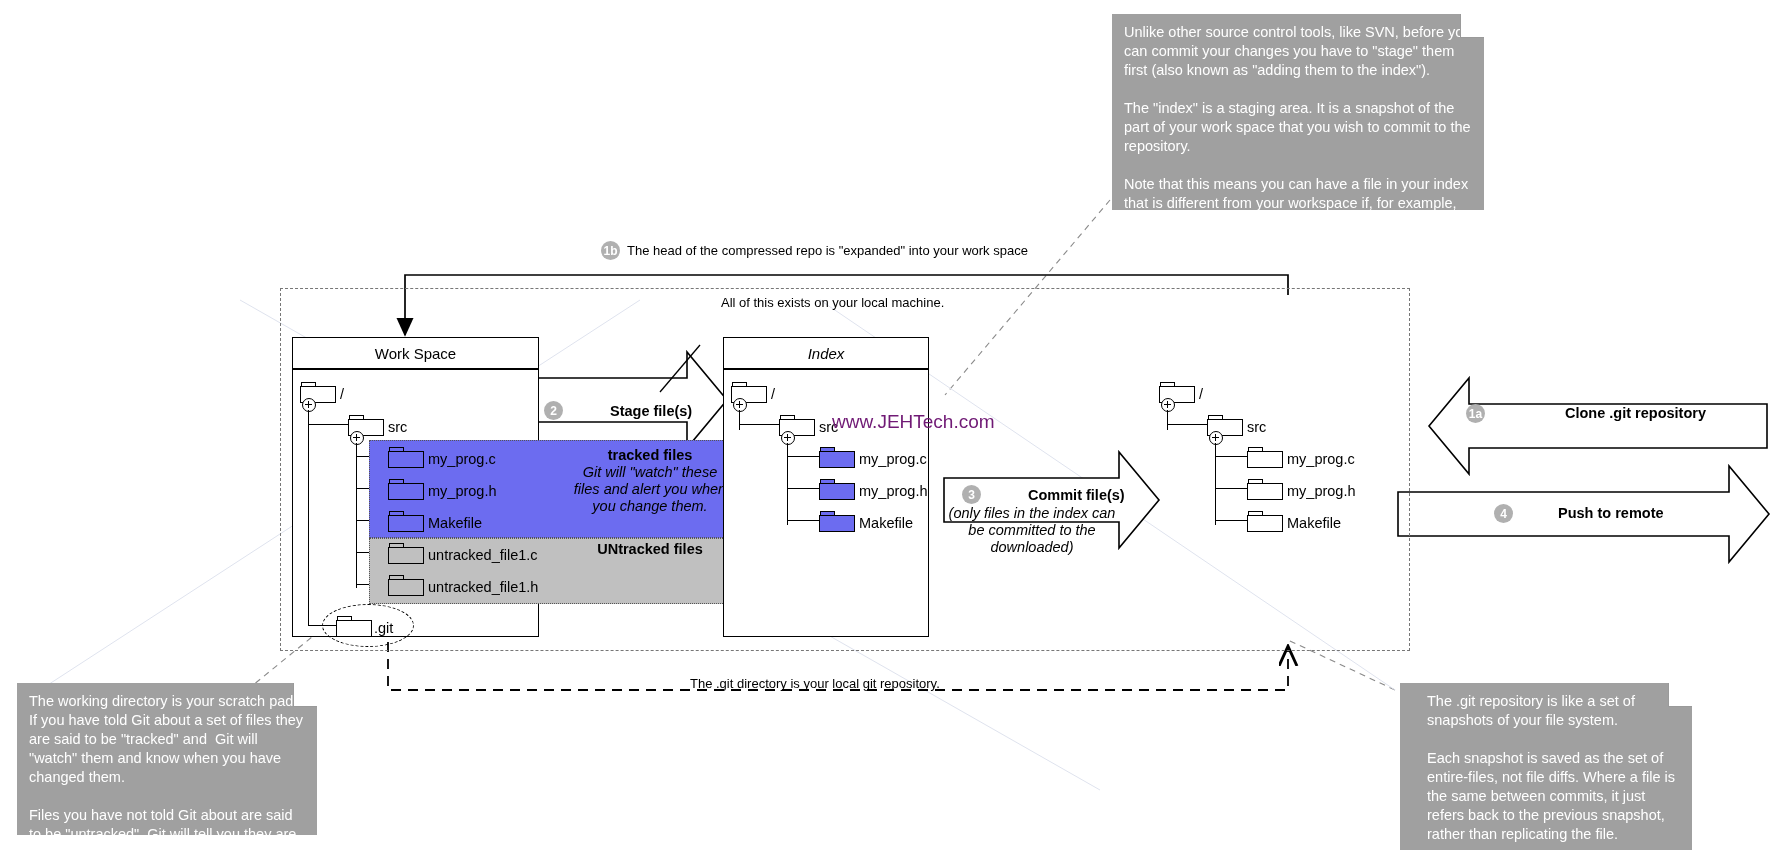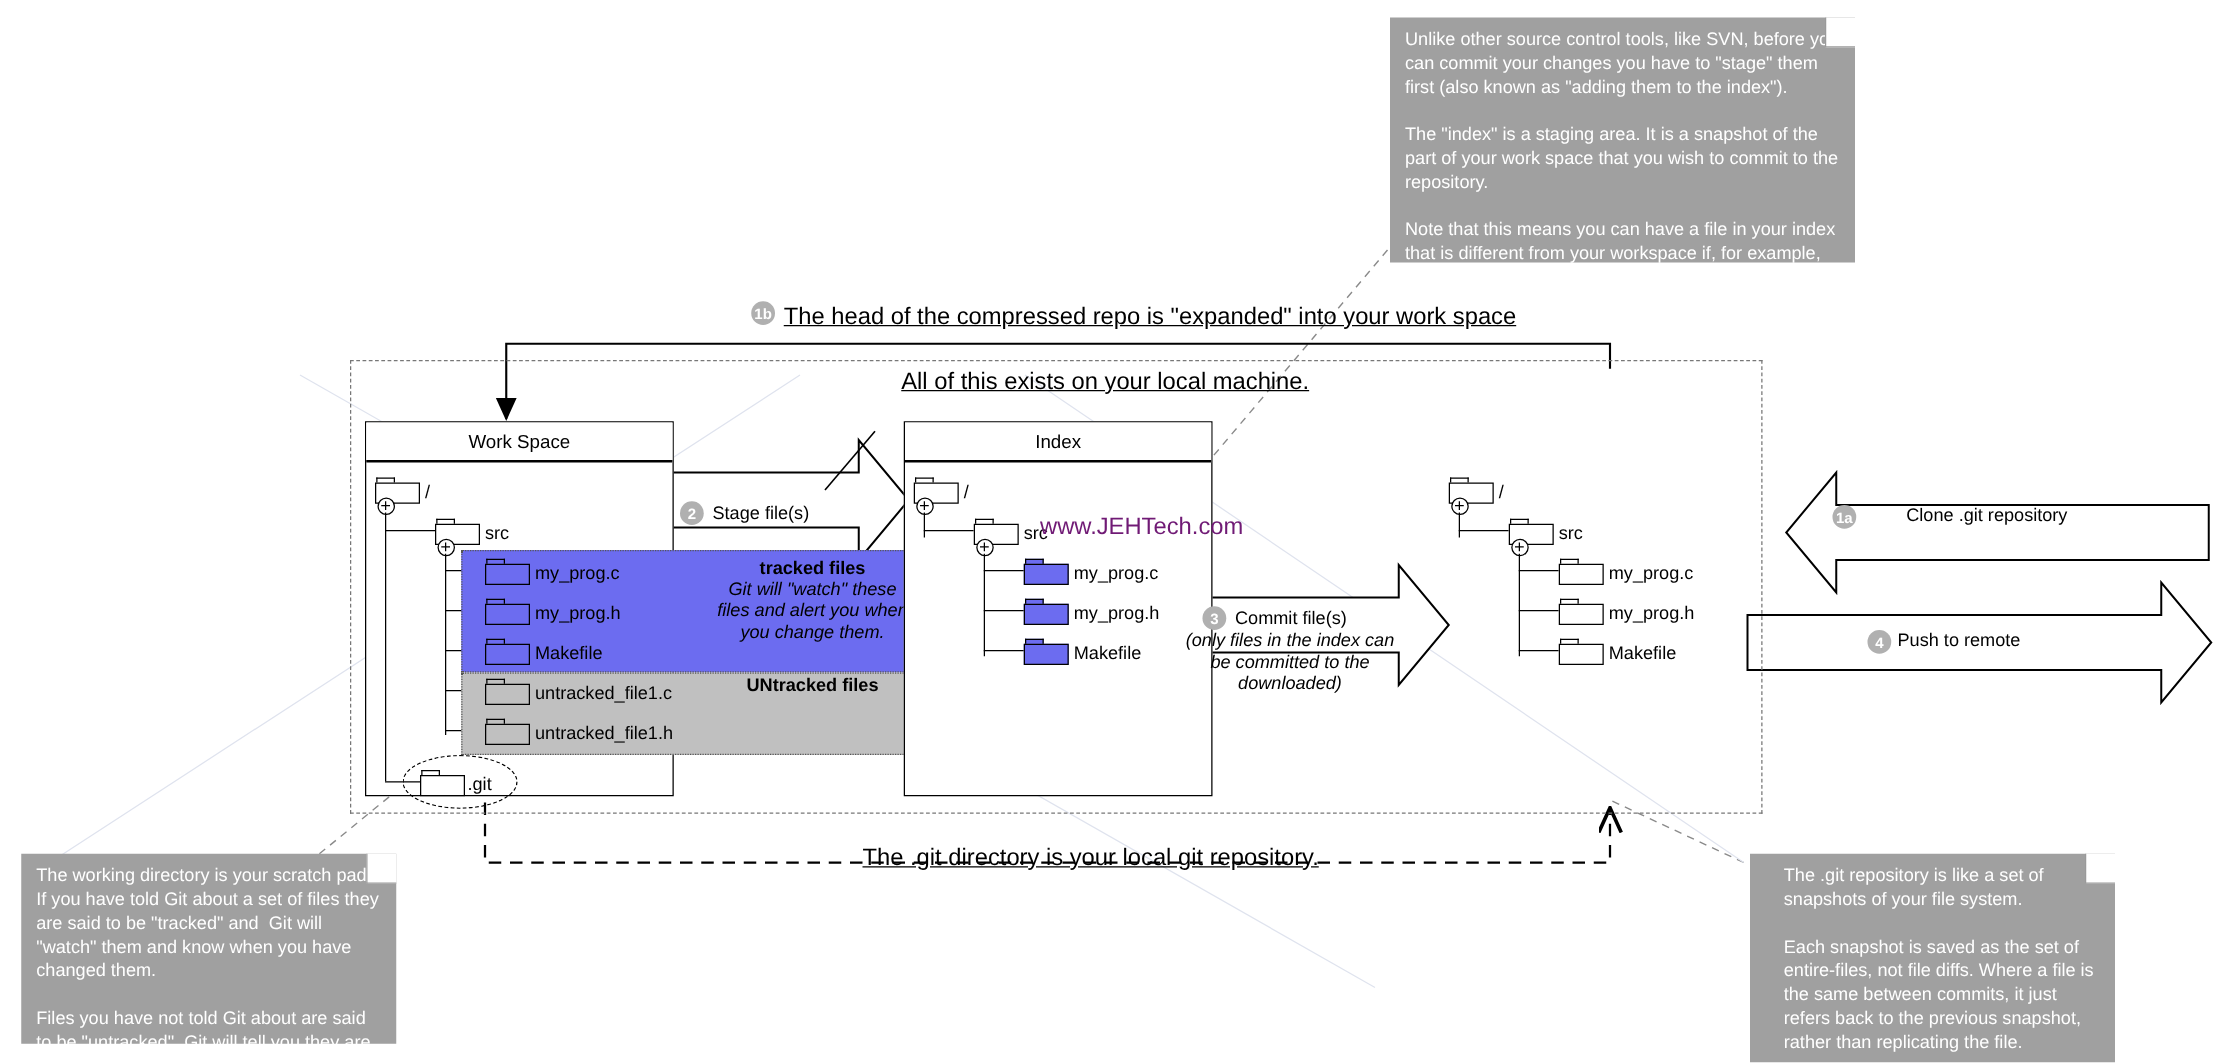--- a/index.html
+++ b/index.html
@@ -48,25 +48,25 @@
   .band-txt{position:absolute;text-align:center;font-size:14.5px;line-height:17px;}
   .band-txt b{font-weight:bold;}
   .band-txt i{font-style:italic;}
 
   
   .badge{
     position:absolute;width:19px;height:19px;border-radius:50%;
     background:#b0b0b0;color:#fff;font-size:12px;font-weight:bold;
     display:flex;align-items:center;justify-content:center;line-height:1;
   }
-  .steplbl{position:absolute;font-size:14.5px;font-weight:normal;white-space:nowrap;}
+  .steplbl{position:absolute;font-size:14.5px;font-weight:bold;white-space:nowrap;margin-left:40px;}
   .substeplbl{position:absolute;font-size:14.5px;font-style:italic;text-align:center;line-height:17px;}
 
   
-  .plain{position:absolute;font-size:19px;white-space:nowrap;text-decoration:underline;}
+  .plain{position:absolute;font-size:13px;white-space:nowrap;}
 
   
   .dashbox{position:absolute;box-sizing:border-box;border:1.3px dashed #777;}
 
   svg.ov{position:absolute;left:0;top:0;width:1790px;height:850px;overflow:visible;pointer-events:none;}
 
   .wm{position:absolute;font-family:Liberation Sans, sans-serif;font-size:19px;color:#701a75;white-space:nowrap;}
 </style>
 </head>
 <body>
@@ -224,21 +224,21 @@
   <div class="lbl" style="left:428px;top:580px;">untracked_file1.h</div>
 
   <div class="band-txt" style="left:570px;top:447px;width:160px;">
     <b>tracked files</b><br>
     <i>Git will "watch" these files and alert you when you change them.</i>
   </div>
   <div class="band-txt" style="left:570px;top:541px;width:160px;">
     <b>UNtracked files</b><br>
   </div>
 
-  <div class="panel" style="left:723px;top:337px;width:247px;height:300px;">
+  <div class="panel" style="left:723px;top:337px;width:206px;height:300px;font-style:italic;">
     <div class="panel-title">Index</div>
   </div>
 
   <div class="folder f-white" style="left:731px;top:382px;">
       <div class="tab"></div>
       <div class="body"></div>
     </div>
   <div class="lbl" style="left:771px;top:387px;">/</div>
   <div class="plus" style="left:733px;top:398px;"></div>
   <div class="vline" style="left:739px;top:410px;height:20px;"></div>

